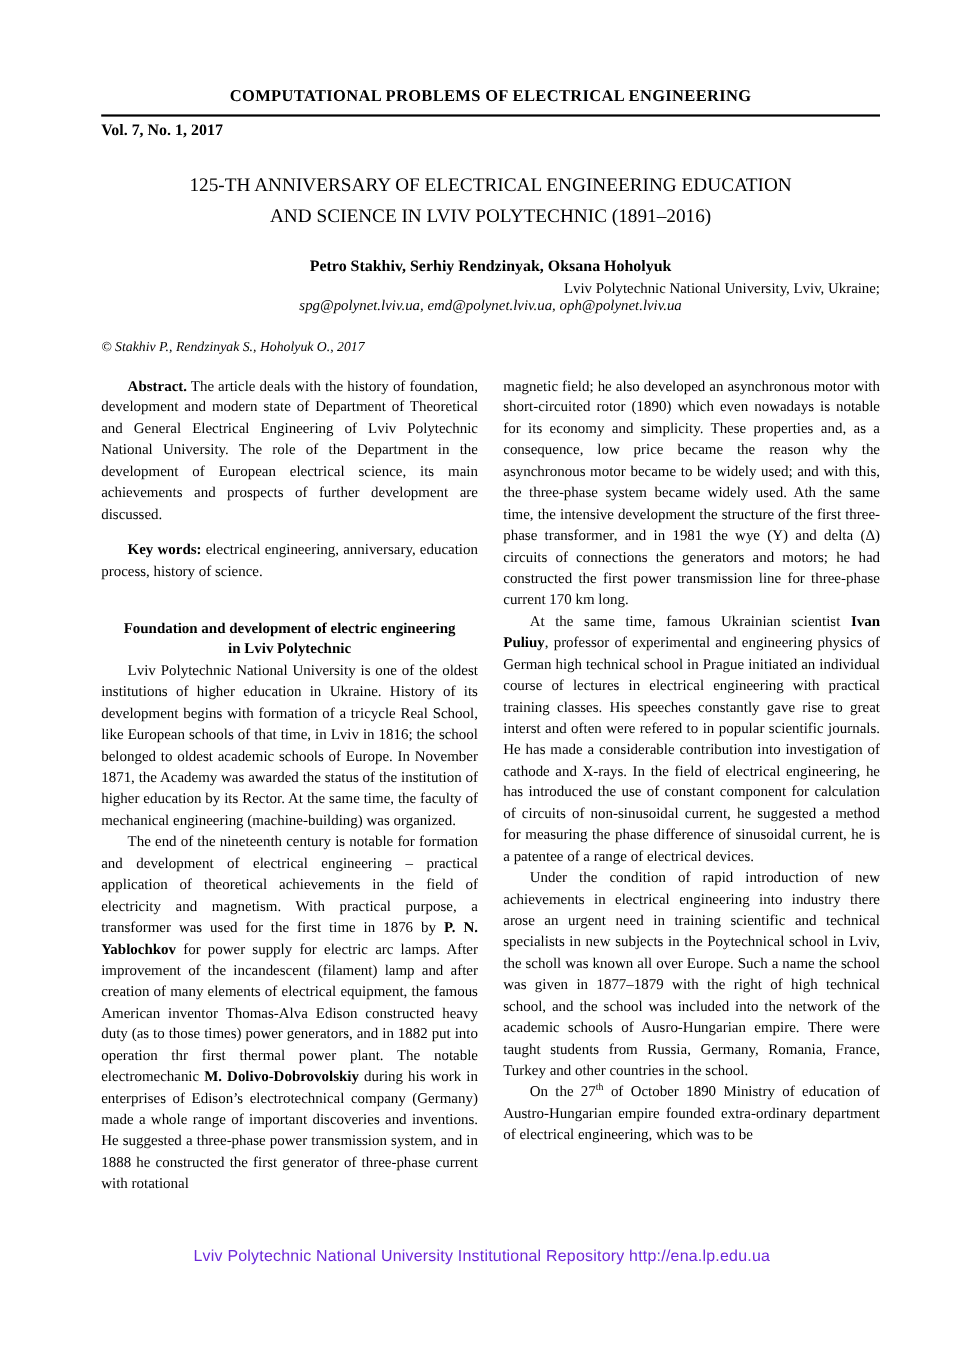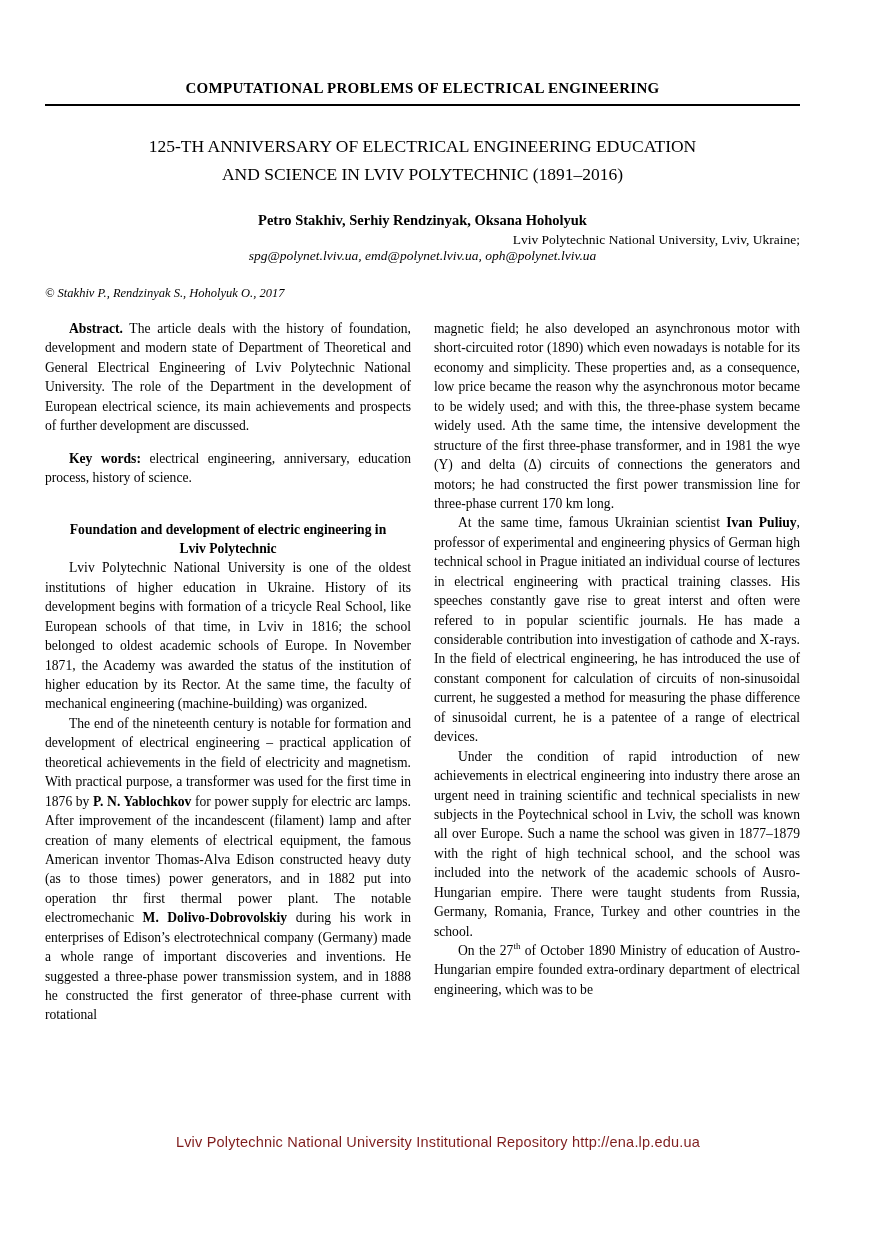--- a/index.html
+++ b/index.html
@@ -7,21 +7,21 @@
   body {
     width:876px; height:1240px;
     font-family:"Liberation Serif", serif;
     color:#000;
     position:relative;
     overflow:hidden;
   }
   .page {
     position:relative;
     width:876px; height:1172px;
-    padding:80px 76px 0 45px;
+    padding:80px 76px 0 92px;
   }
   .journal-name {
     text-align:center;
     font-weight:bold;
     font-size:15px;
     letter-spacing:0.3px;
     padding-bottom:7px;
     border-bottom:2px solid #000;
   }
   .volume {
@@ -80,32 +80,33 @@
     line-height:1.43;
     margin:0 14px;
   }
   .footer {
     position:absolute;
     left:0; right:0;
     bottom:22px;
     text-align:center;
     font-family:"Liberation Sans", sans-serif;
     font-size:14.5px;
-    color:#7f1d1d;
+    color:#6d28d9;
     letter-spacing:0.2px;
   }
   sup { font-size:9px; line-height:0; }
 </style>
 </head>
 <body>
 
 <div class="page">
 
   <header>
     <div class="journal-name">COMPUTATIONAL PROBLEMS OF ELECTRICAL ENGINEERING</div>
+    <div class="volume">Vol. 7, No. 1, 2017</div>
   </header>
 
   <h1 class="title">
     <span class="title-line">125-TH ANNIVERSARY OF ELECTRICAL ENGINEERING EDUCATION</span>
     <span class="title-line">AND SCIENCE IN LVIV POLYTECHNIC (1891–2016)</span>
   </h1>
 
   <div class="authors">Petro Stakhiv, Serhiy Rendzinyak, Oksana Hoholyuk</div>
   <div class="affiliation">Lviv Polytechnic National University, Lviv, Ukraine;</div>
   <div class="emails">spg@polynet.lviv.ua, emd@polynet.lviv.ua, oph@polynet.lviv.ua</div>

